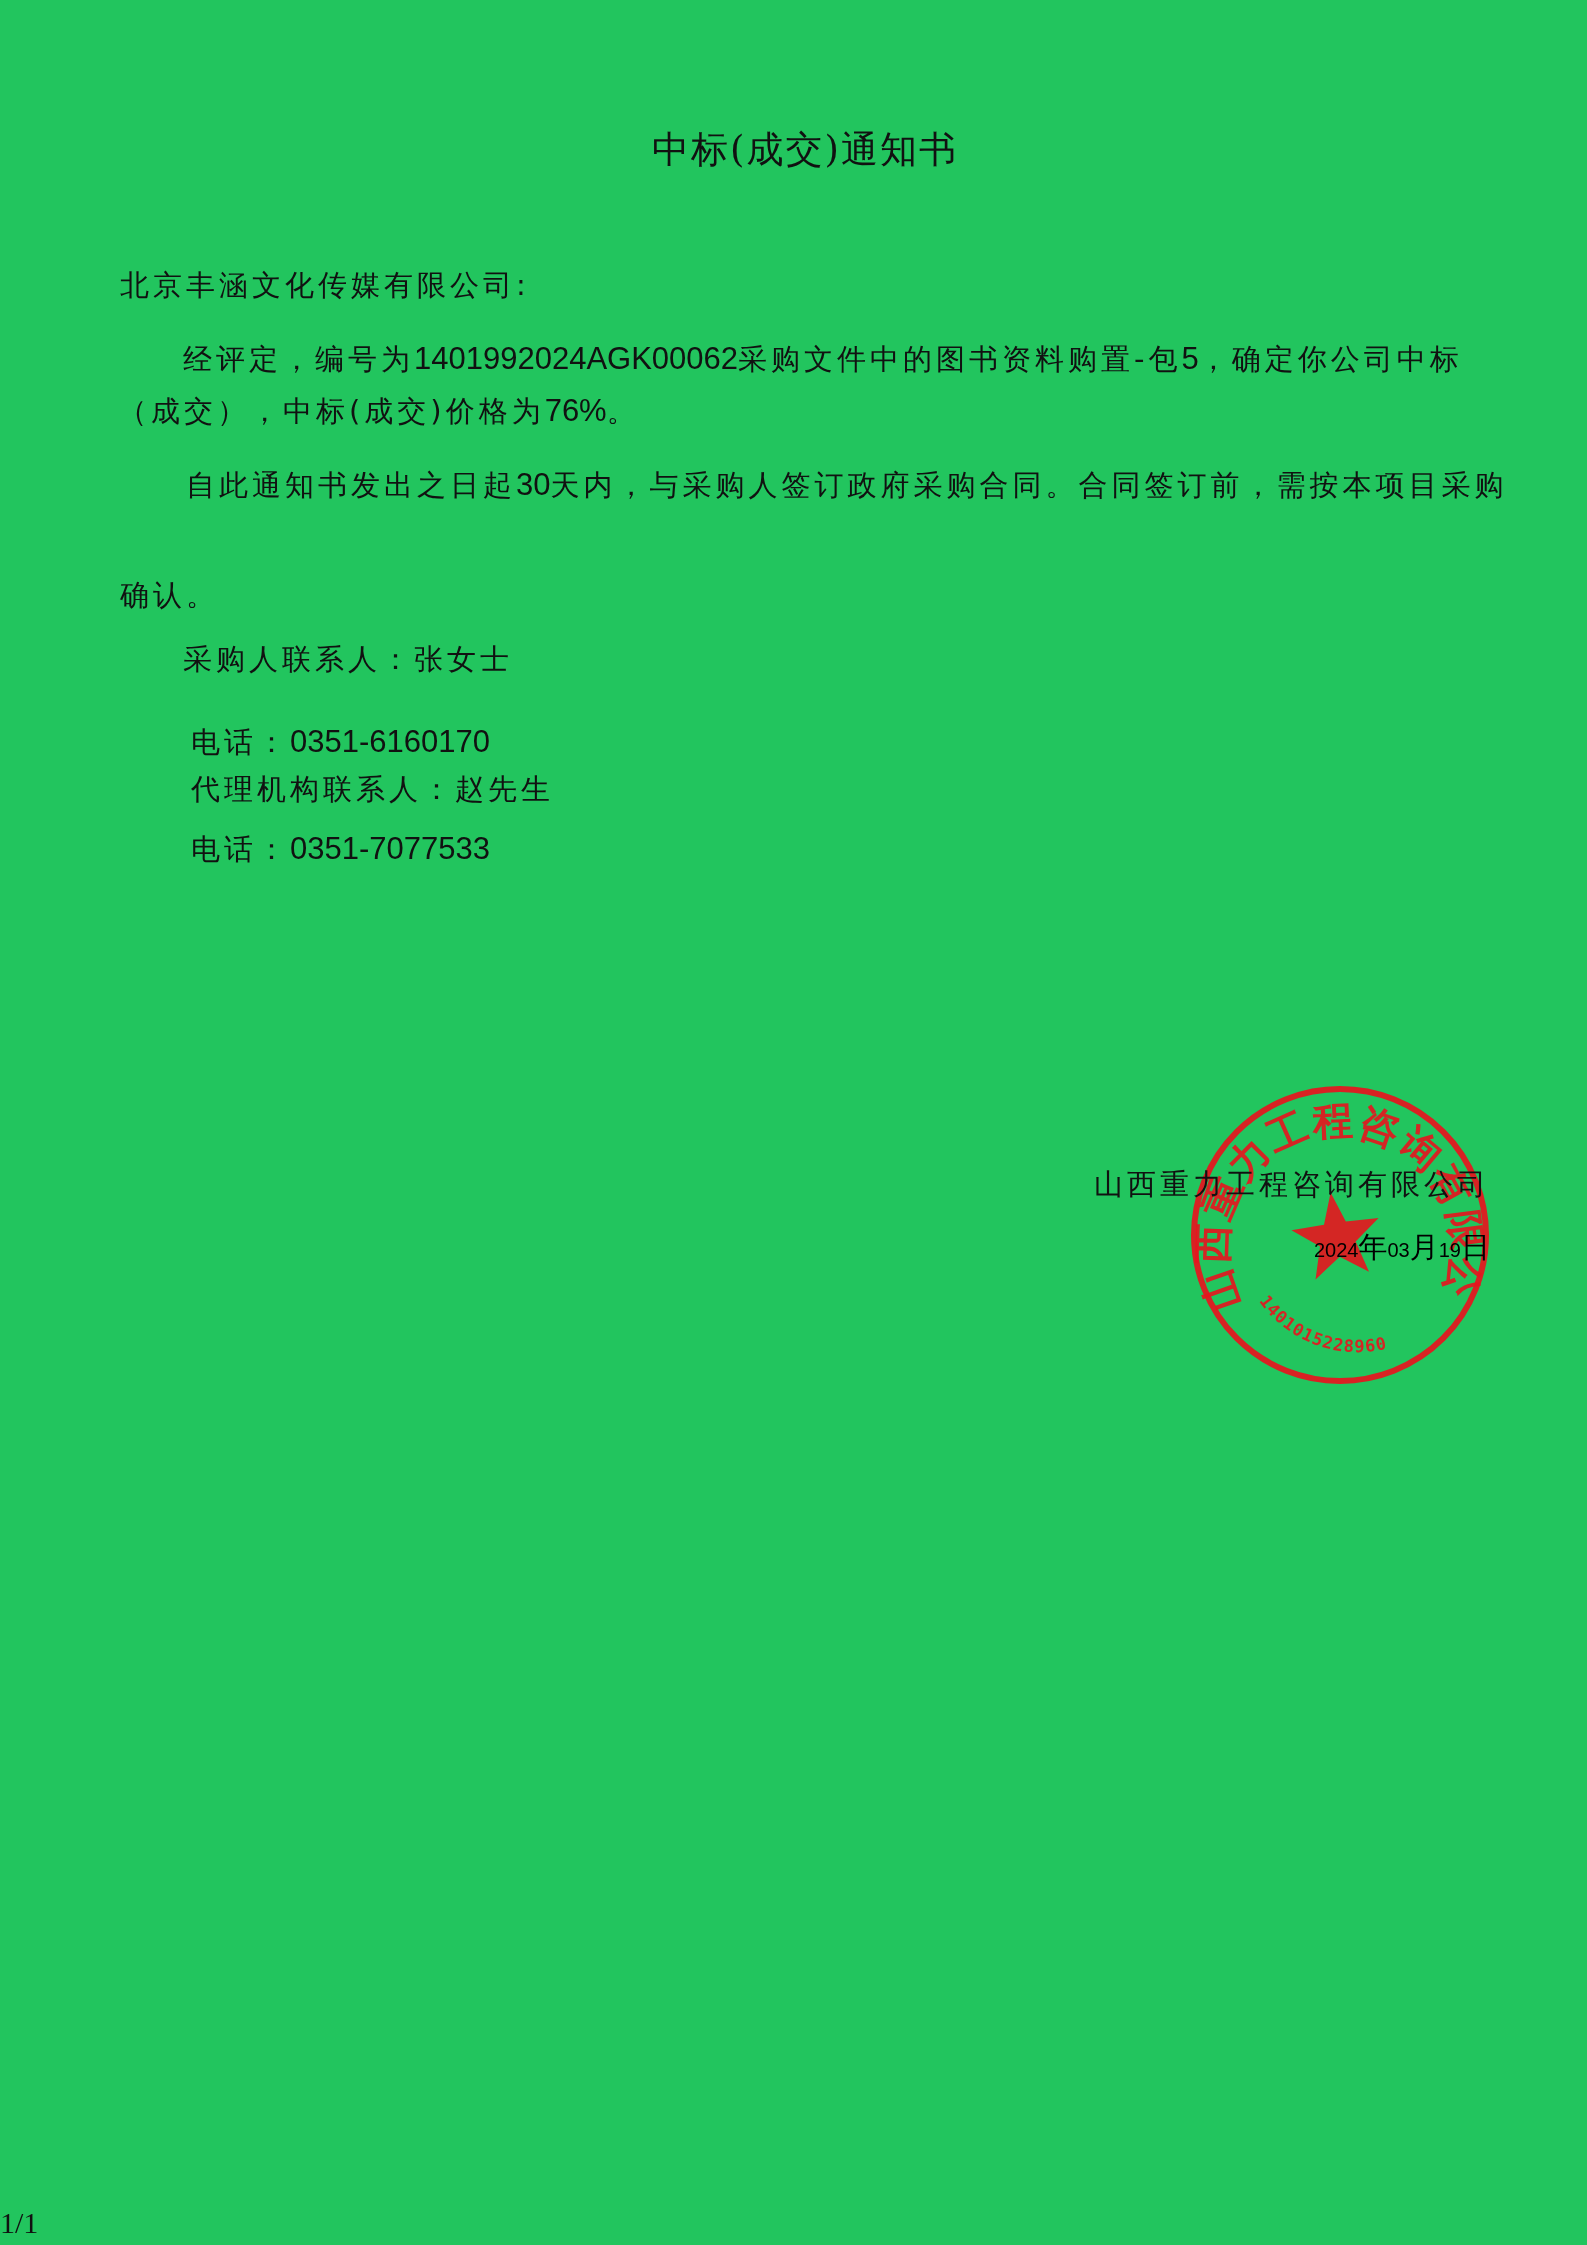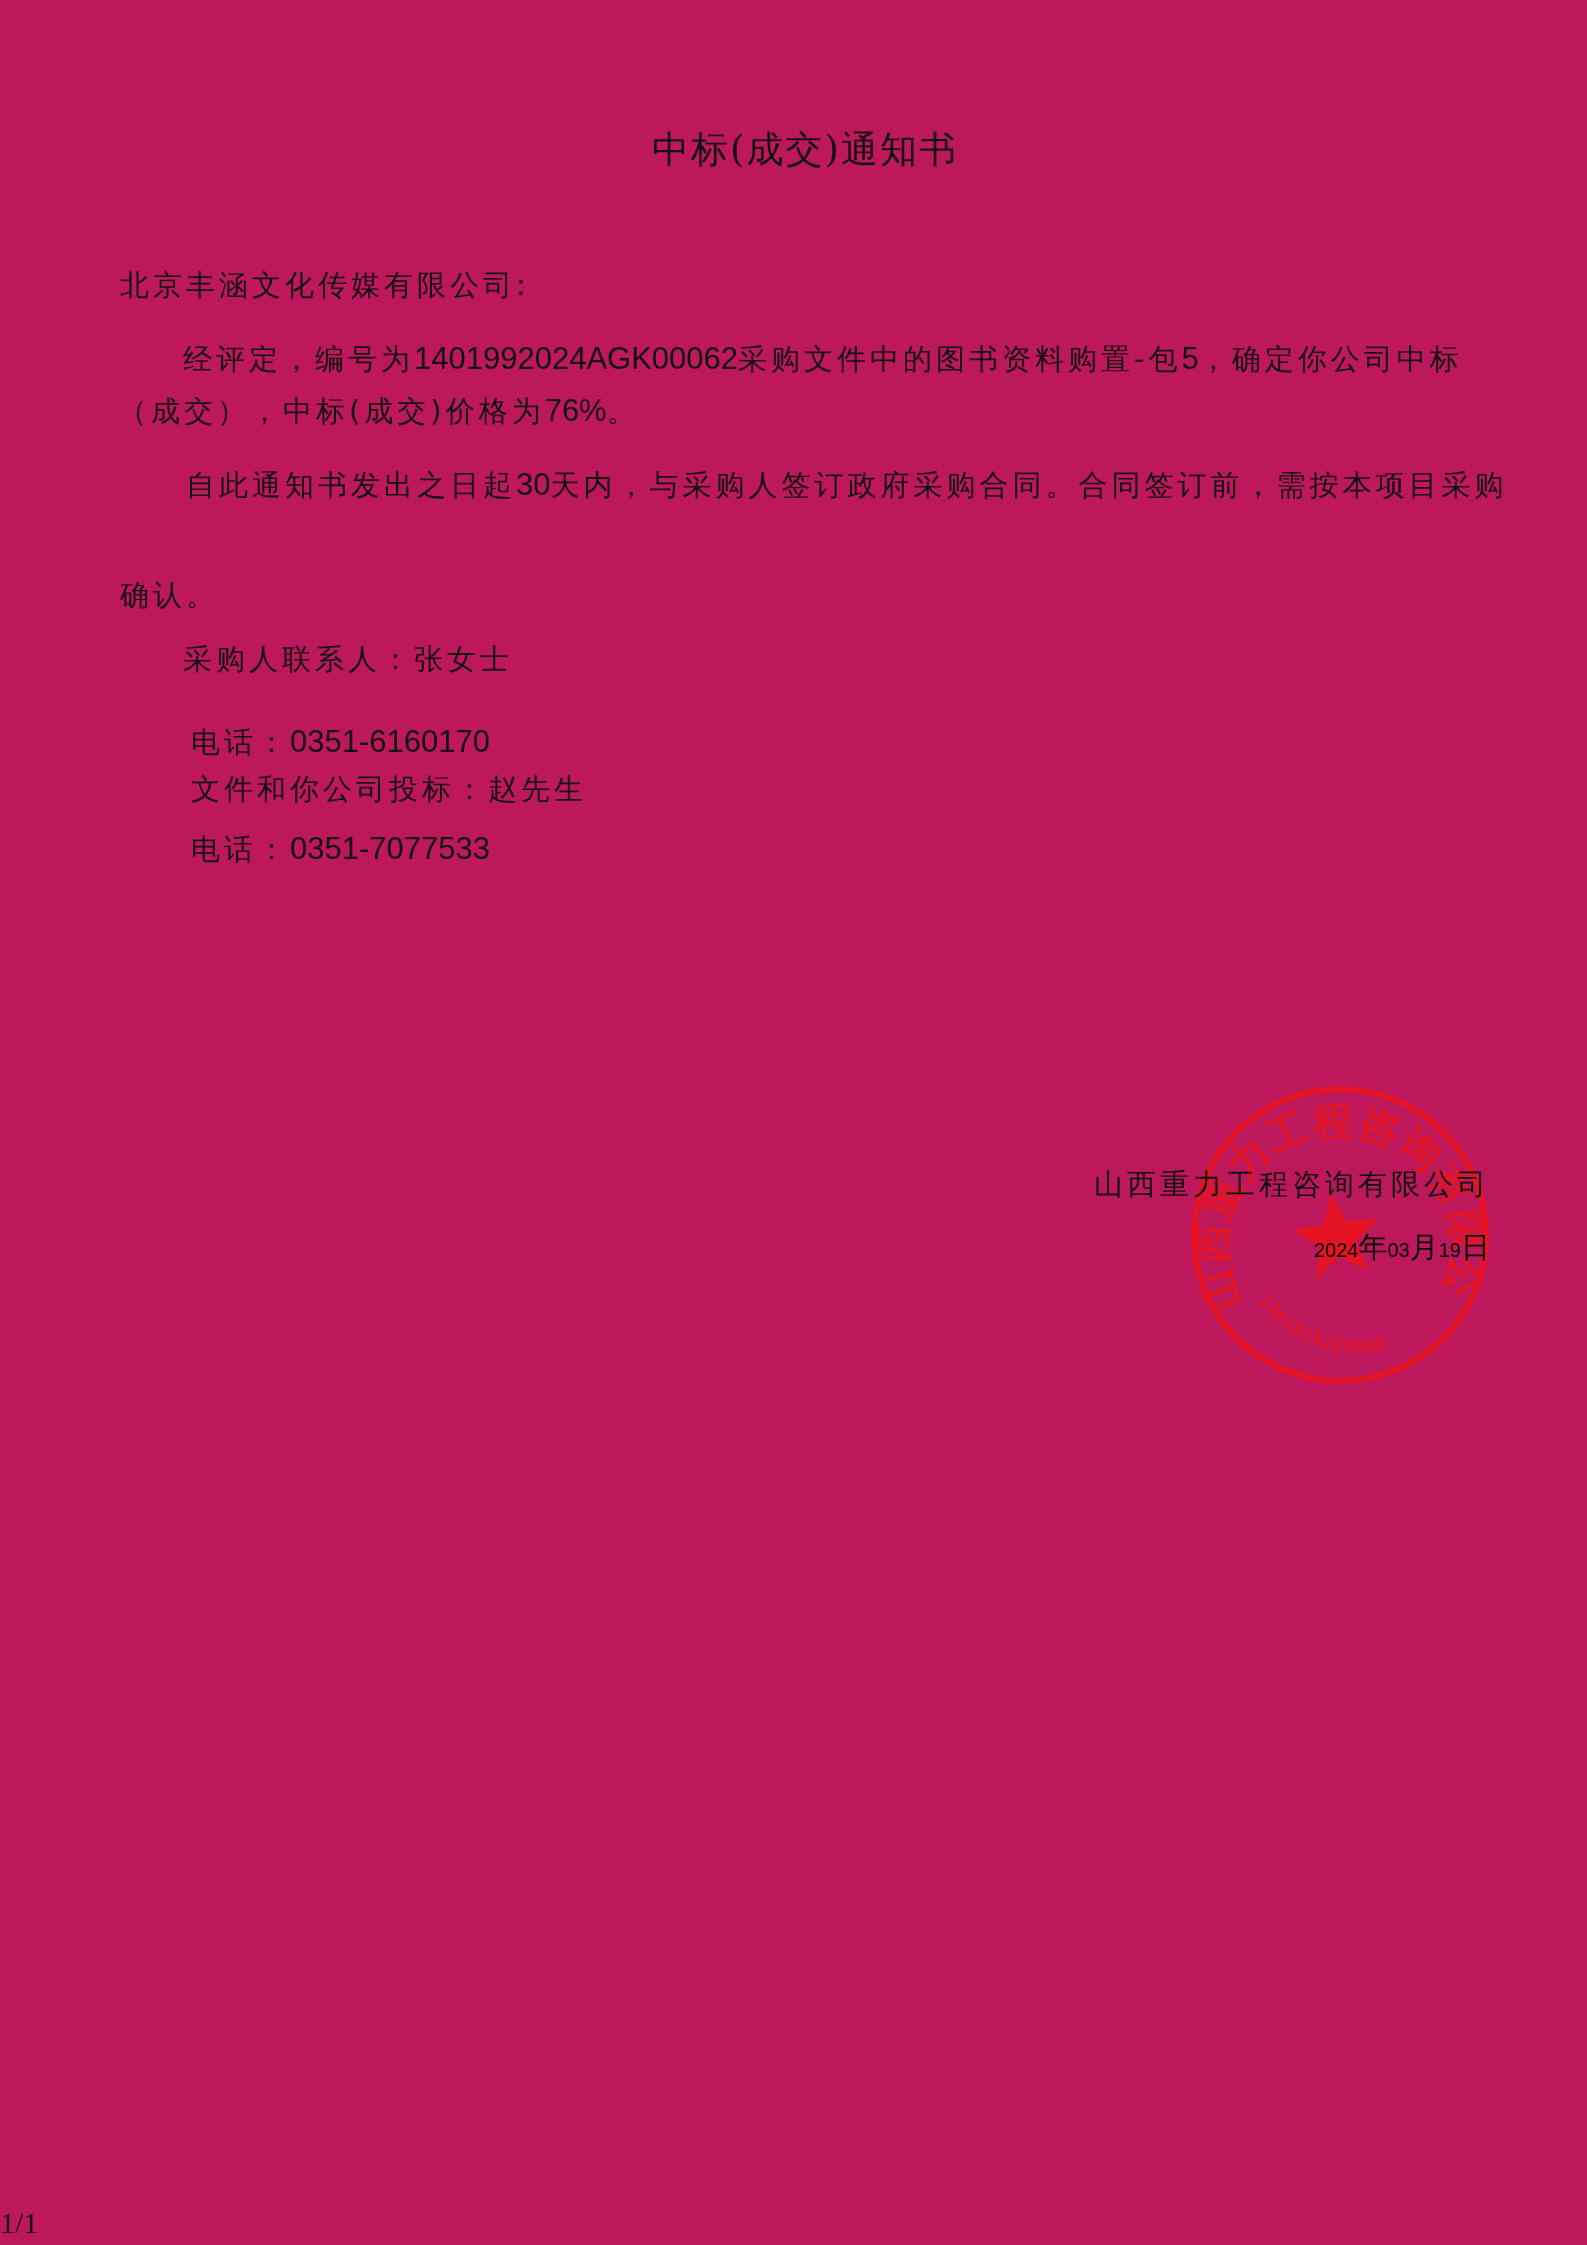--- a/index.html
+++ b/index.html
@@ -13,21 +13,21 @@
     position: relative;
     overflow: hidden;
     font-family: "DejaVu Sans", "Liberation Sans", sans-serif;
     color: #111111;
   }
   .page {
     position: absolute;
     left: 0; top: 0;
     width: 1587px;
     height: 2245px;
-    background: #be185d;
+    background: #22c55e;
   }
   .title {
     position: absolute;
     left: 0;
     width: 1610px;
     top: 126px;
     text-align: center;
     font-size: 37px;
     letter-spacing: 2px;
     line-height: 48px;
@@ -114,21 +114,21 @@
 
   <div class="line p2-l1"><span>自此通知书发出之日起</span><span class="num">30</span><span>天内，与采购人签订政府采购合同。合同签订前，需按本项目采购</span></div>
 
 
   <div class="line p2-l3">确认。</div>
 
   <div class="line c1"><span>采购人联系人：</span><span>张女士</span></div>
 
   <div class="line c2"><span>电话：</span><span class="num">0351-6160170</span></div>
 
-  <div class="line c3"><span>文件和你公司投标：</span><span>赵先生</span></div>
+  <div class="line c3"><span>代理机构联系人：</span><span>赵先生</span></div>
 
   <div class="line c4"><span>电话：</span><span class="num">0351-7077533</span></div>
 
   <div class="stamp">
     <svg width="310" height="310" viewBox="0 0 310 310" xmlns="http://www.w3.org/2000/svg">
       <defs>
         <path id="arcTop" d="M 62 232 A 113 113 0 1 1 250 228"></path>
         <path id="arcBottom" d="M 70 215 A 120 120 0 0 0 225 260"></path>
       </defs>
       <circle cx="155" cy="155" r="146" fill="none" stroke="#e8141e" stroke-width="6" opacity="0.92"></circle>

